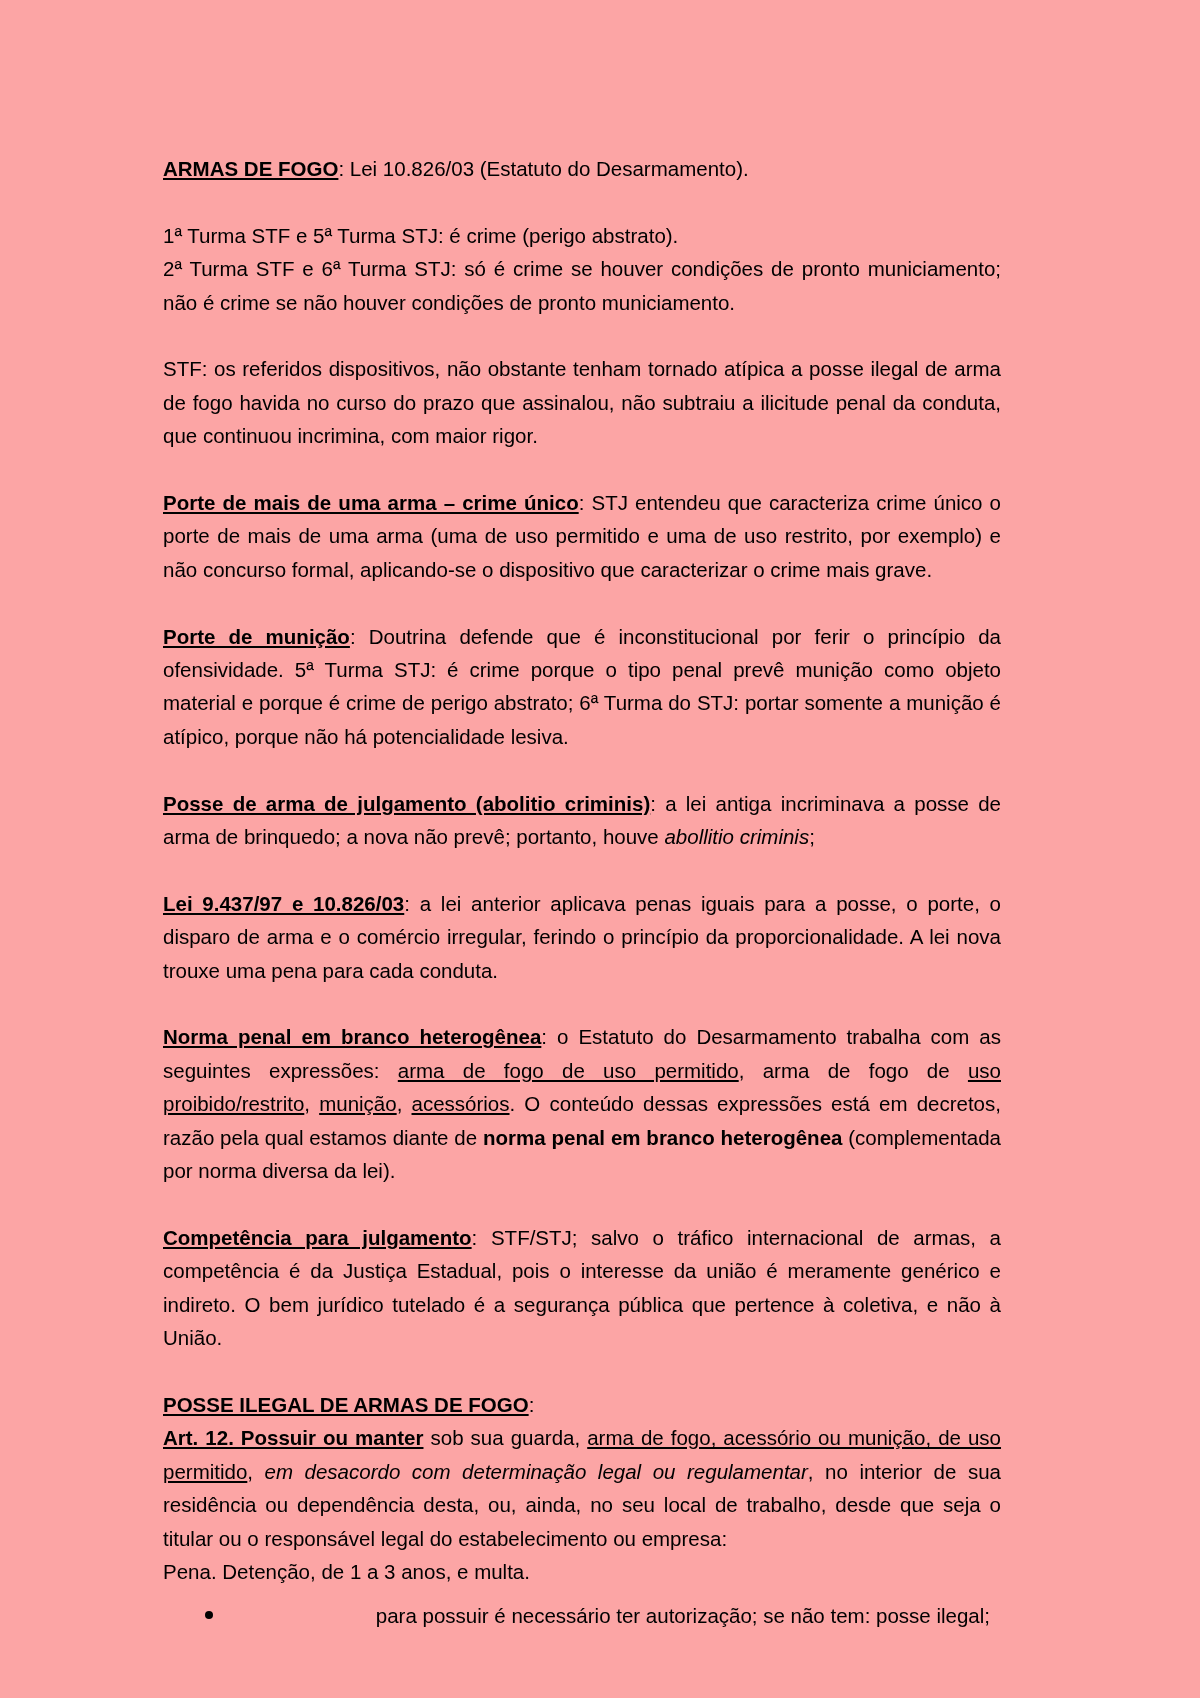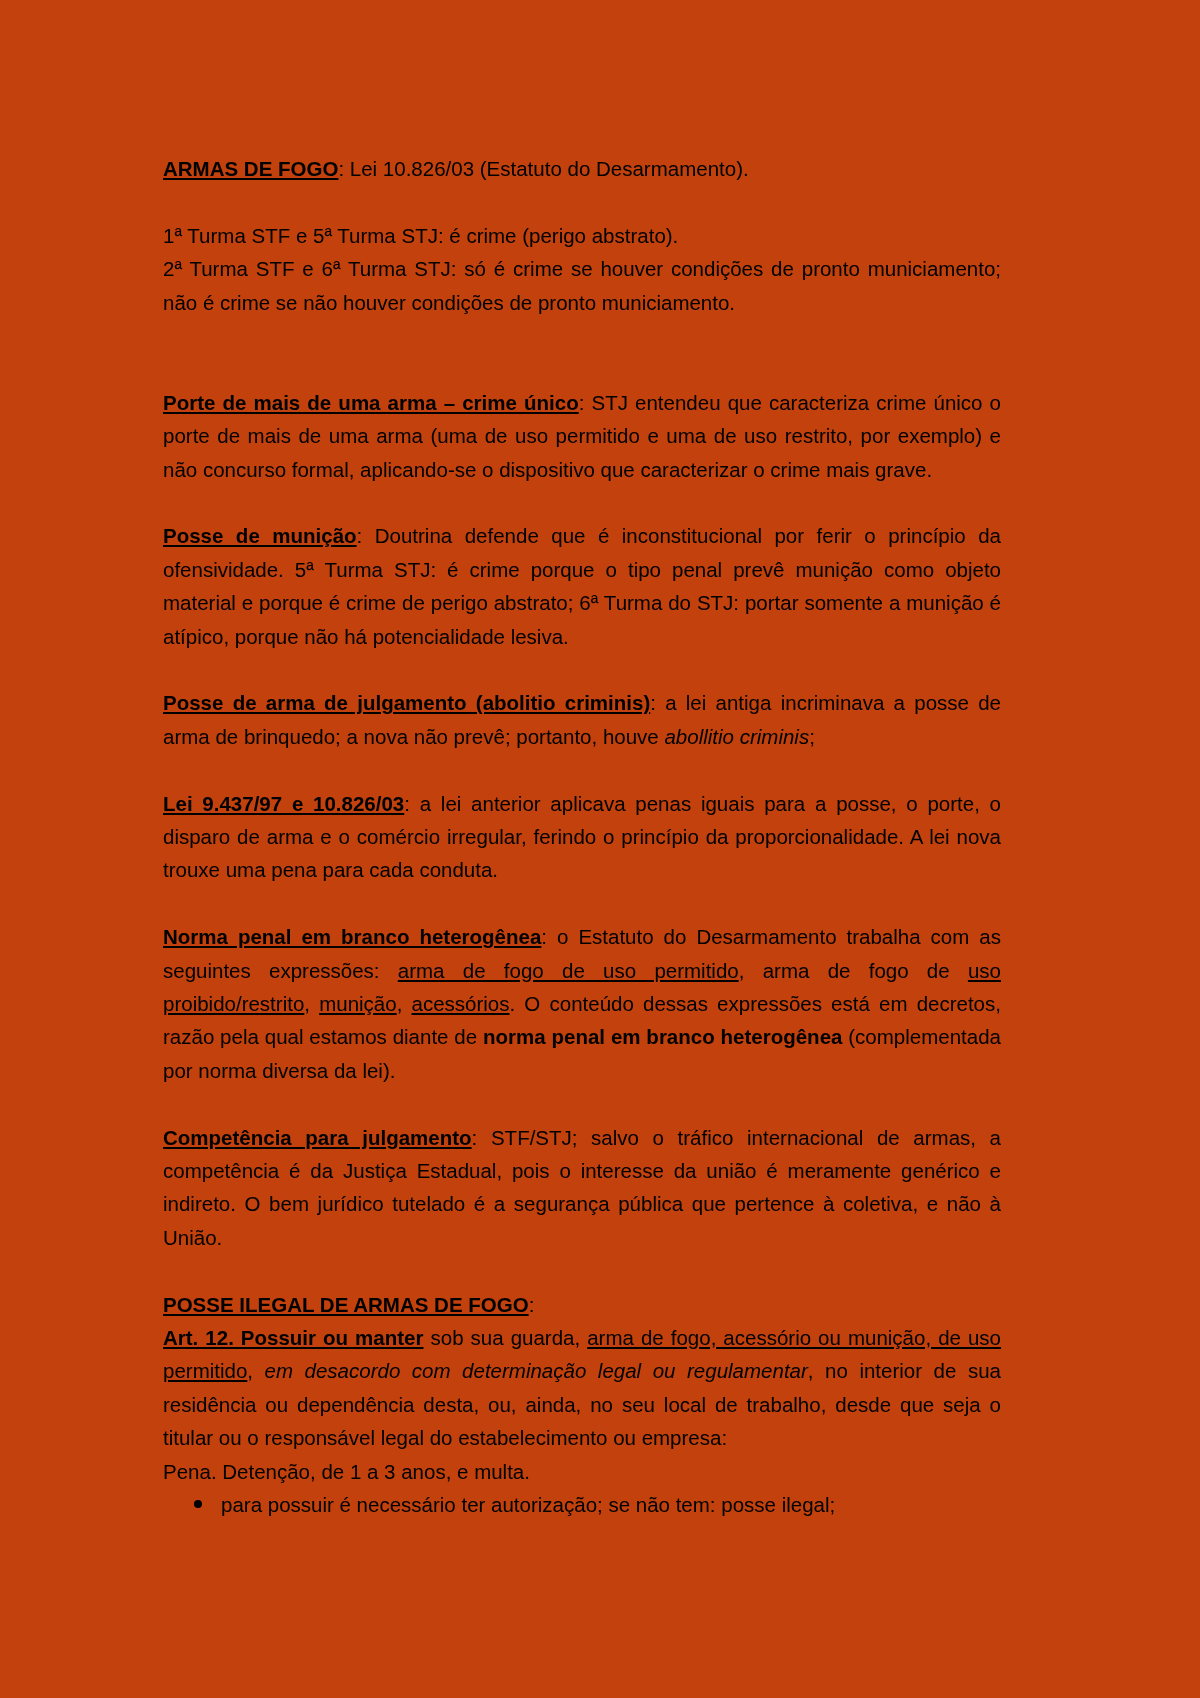--- a/index.html
+++ b/index.html
@@ -4,21 +4,21 @@
 <style>
   html, body {
     margin: 0;
     padding: 0;
     background: #ffffff;
   }
   .page {
     position: relative;
     width: 1200px;
     height: 1698px;
-    background: #c2410c;
+    background: #fca5a5;
     box-sizing: border-box;
     font-family: "Liberation Sans", sans-serif;
     overflow: hidden;
   }
   .doc-body {
     position: absolute;
     left: 163px;
     top: 152px;
     width: 838px;
   }
@@ -36,23 +36,24 @@
     text-align: left;
   }
   .gap {
     height: 33.4px;
   }
   b, strong { font-weight: bold; }
   u { text-underline-offset: 2px; }
   i, em { }
   .bu { font-weight: bold; text-decoration: underline; text-underline-offset: 2px; }
   ul.bullets {
-    margin: 0;
+    margin: 11px;
     padding-left: 58px;
     list-style: none;
+    text-align: right;
   }
   ul.bullets li {
     position: relative;
     font-size: 20.5px;
     line-height: 33.4px;
     color: #000000;
   }
   ul.bullets li .dot {
     position: absolute;
     left: -27px;
@@ -73,28 +74,29 @@
 
     <p class="para nojust"><span class="bu">ARMAS DE FOGO</span><span class="run">: </span><span class="run">Lei 10.826/03 (Estatuto do Desarmamento).</span></p>
 
     <div class="gap"></div>
 
     <p class="para nojust">1ª Turma STF e 5ª Turma STJ: é crime (perigo abstrato).</p>
     <p class="para">2ª Turma STF e 6ª Turma STJ: só é crime se houver condições de pronto municiamento; não é crime se não houver condições de pronto municiamento.</p>
 
     <div class="gap"></div>
 
+    <p class="para">STF: os referidos dispositivos, não obstante tenham tornado atípica a posse ilegal de arma de fogo havida no curso do prazo que assinalou, não subtraiu a ilicitude penal da conduta, que continuou incrimina, com maior rigor.</p>
 
     <div class="gap"></div>
 
     <p class="para"><span class="bu">Porte de mais de uma arma – crime único</span><span class="run">: </span><span class="run">STJ entendeu que caracteriza crime único o porte de mais de uma arma (uma de uso permitido e uma de uso restrito, por exemplo) e não concurso formal, aplicando-se o dispositivo que caracterizar o crime mais grave.</span></p>
 
     <div class="gap"></div>
 
-    <p class="para"><span class="bu">Posse de munição</span><span class="run">: </span><span class="run">Doutrina defende que é inconstitucional por ferir o princípio da ofensividade. 5ª Turma STJ: é crime porque o tipo penal prevê munição como objeto material e porque é crime de perigo abstrato; 6ª Turma do STJ: portar somente a munição é atípico, porque não há potencialidade lesiva.</span></p>
+    <p class="para"><span class="bu">Porte de munição</span><span class="run">: </span><span class="run">Doutrina defende que é inconstitucional por ferir o princípio da ofensividade. 5ª Turma STJ: é crime porque o tipo penal prevê munição como objeto material e porque é crime de perigo abstrato; 6ª Turma do STJ: portar somente a munição é atípico, porque não há potencialidade lesiva.</span></p>
 
     <div class="gap"></div>
 
     <p class="para"><span class="bu">Posse de arma de julgamento (abolitio criminis)</span><span class="run">: </span><span class="run">a lei antiga incriminava a posse de arma de brinquedo; a nova não prevê; portanto, houve </span><i>abollitio criminis</i><span class="run">;</span></p>
 
     <div class="gap"></div>
 
     <p class="para"><span class="bu">Lei 9.437/97 e 10.826/03</span><span class="run">: </span><span class="run">a lei anterior aplicava penas iguais para a posse, o porte, o disparo de arma e o comércio irregular, ferindo o princípio da proporcionalidade. A lei nova trouxe uma pena para cada conduta.</span></p>
 
     <div class="gap"></div>

